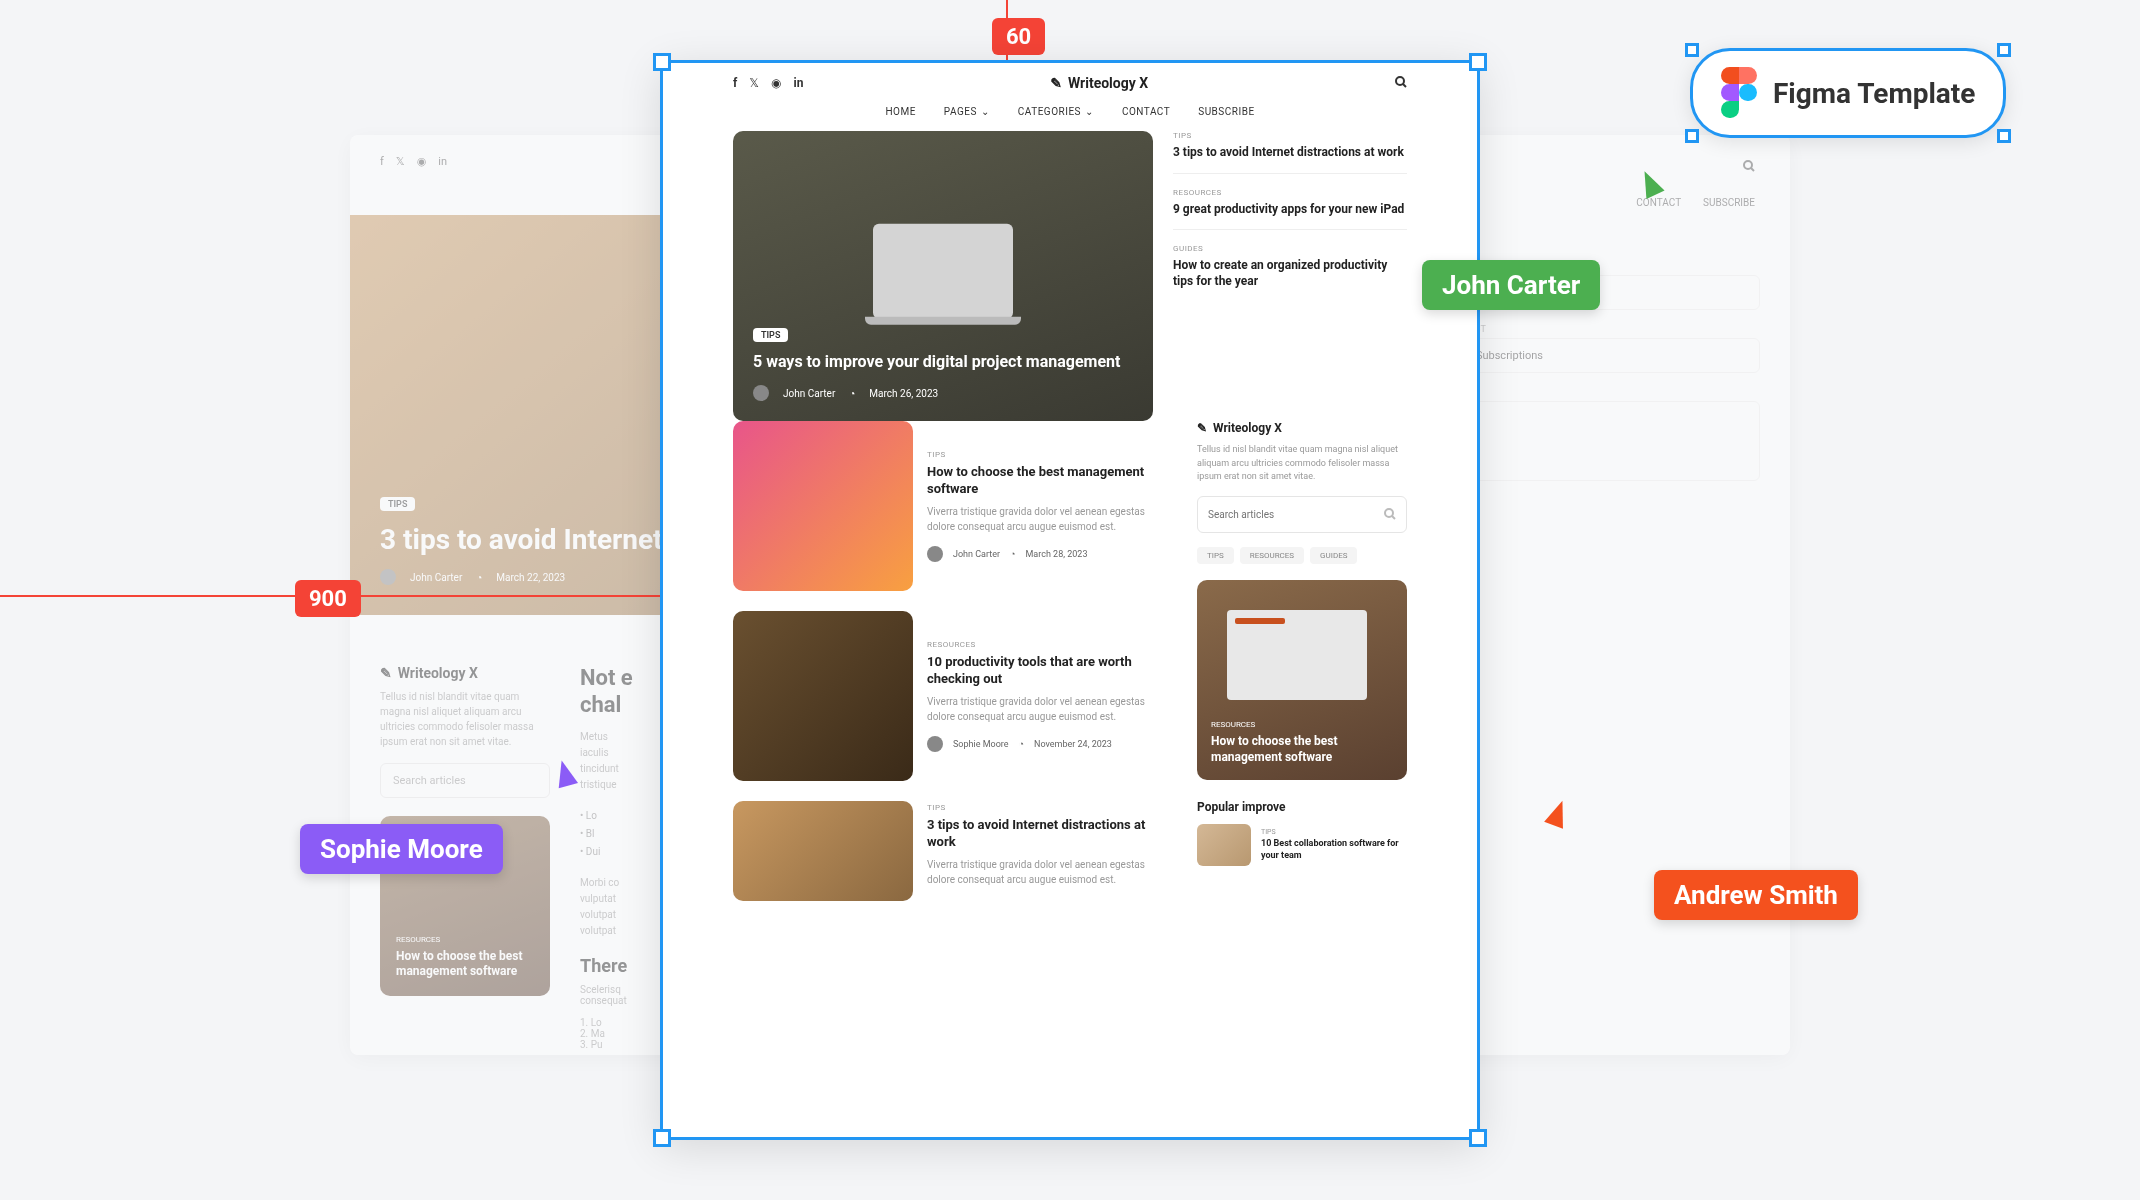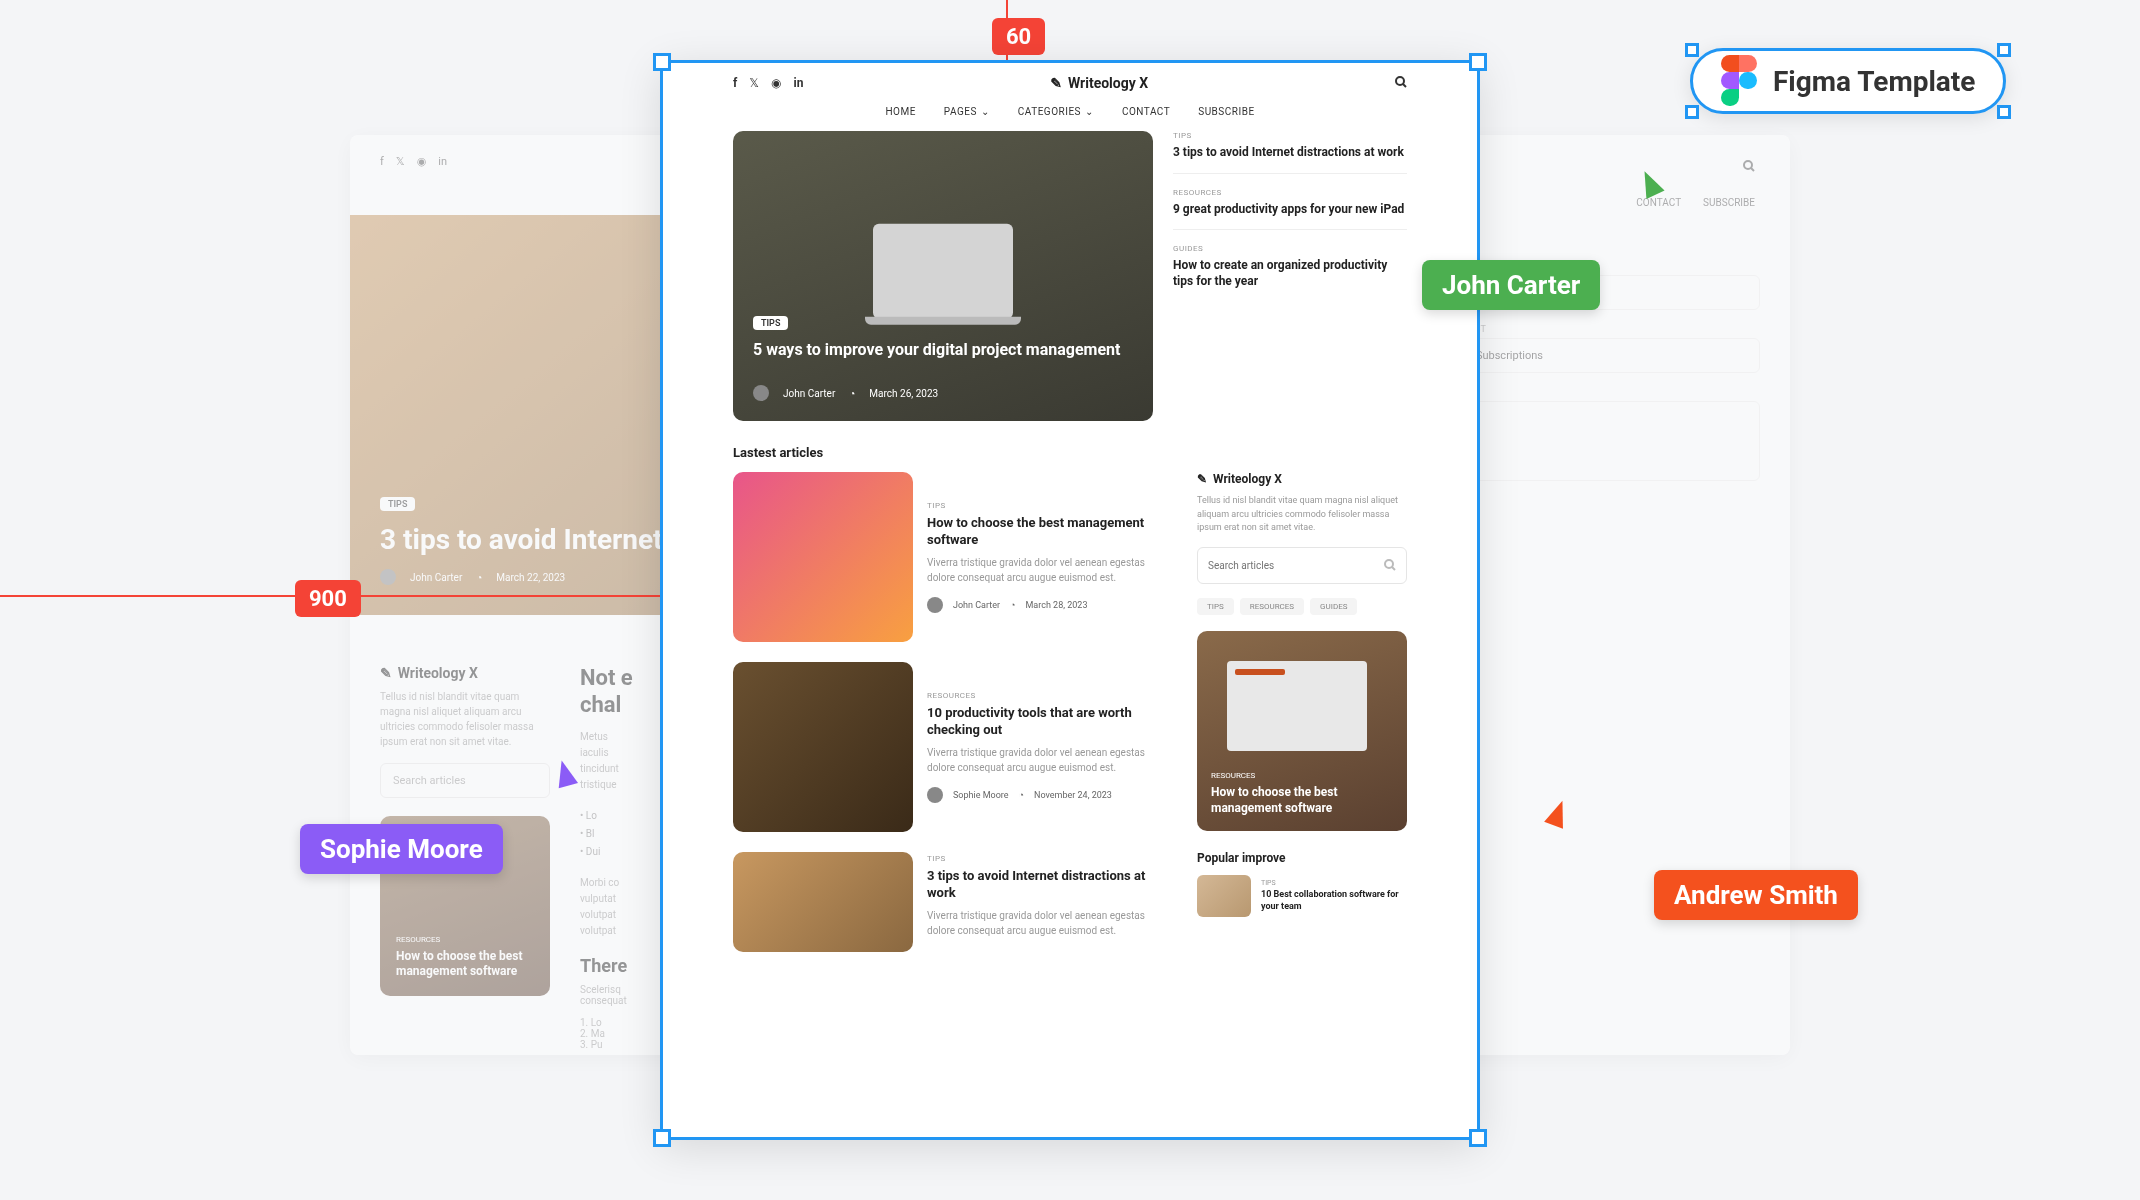--- a/index.html
+++ b/index.html
@@ -16,39 +16,39 @@
 .badge.b60{left:992px;top:18px;background:#f44336}
 .badge.b800{left:295px;top:580px;background:#f44336}
 .collab{position:absolute;padding:10px 20px;border-radius:8px;font-weight:700;font-size:26px;color:#fff;box-shadow:0 4px 12px rgba(0,0,0,0.15)}
 .collab.sophie{left:300px;top:824px;background:#8b5cf6}
 .collab.john{left:1422px;top:260px;background:#4caf50}
 .collab.andrew{left:1654px;top:870px;background:#f4511e}
 .cursor{position:absolute;width:0;height:0}
 .cursor.purple{left:555px;top:760px;border-left:10px solid transparent;border-right:10px solid transparent;border-bottom:26px solid #8b5cf6;transform:rotate(-15deg)}
 .cursor.green{left:1640px;top:170px;border-left:10px solid transparent;border-right:10px solid transparent;border-bottom:26px solid #4caf50;transform:rotate(-25deg)}
 .cursor.orange{left:1548px;top:800px;border-left:10px solid transparent;border-right:10px solid transparent;border-bottom:26px solid #f4511e;transform:rotate(20deg)}
-.figma-box{position:absolute;left:1690px;top:48px;background:#fff;border:3px solid #2196f3;border-radius:40px;padding:4px 28px;display:flex;align-items:center;gap:16px;box-shadow:0 4px 20px rgba(0,0,0,0.1)}
+.figma-box{position:absolute;left:1690px;top:48px;background:#fff;border:3px solid #2196f3;border-radius:40px;padding:16px 28px;display:flex;align-items:center;gap:16px;box-shadow:0 4px 20px rgba(0,0,0,0.1)}
 .figma-box .fh{position:absolute;width:14px;height:14px;background:#fff;border:3px solid #2196f3}
 .figma-box .fh.tl{left:-8px;top:-8px}.figma-box .fh.tr{right:-8px;top:-8px}.figma-box .fh.bl{left:-8px;bottom:-8px}.figma-box .fh.br{right:-8px;bottom:-8px}
 .figma-logo{width:36px;height:52px;display:flex;flex-direction:column}
 .figma-logo .row{display:flex;height:17px}
 .figma-logo .seg{width:18px;height:17px}
 .figma-label{font-size:28px;font-weight:700;color:#333}
 
 .mf-head{display:flex;align-items:center;justify-content:space-between;padding:10px 70px}
 .socials{display:flex;gap:12px;color:#333;font-size:12px}
 .logo{display:flex;align-items:center;gap:6px;font-weight:700;font-size:14px;color:#222}
 .nav{display:flex;justify-content:center;gap:28px;font-size:10px;color:#333;padding:4px 0 14px;letter-spacing:0.5px}
 .nav span{display:flex;align-items:center;gap:4px}
 .hero{display:flex;gap:20px;padding:0 70px}
 .hero-img{width:420px;height:290px;border-radius:10px;background:linear-gradient(160deg,#5a5a4a,#3a3a32);position:relative;overflow:hidden;color:#fff;padding:20px;display:flex;flex-direction:column;justify-content:flex-end}
 .hero-img .laptop{position:absolute;left:50%;top:50%;transform:translate(-50%,-55%);width:140px;height:95px;background:#d4d4d4;border-radius:6px}
 .hero-img .laptop::after{content:"";position:absolute;left:-8px;bottom:-6px;width:156px;height:8px;background:#bbb;border-radius:0 0 6px 6px}
 .pill{background:#fff;color:#333;padding:2px 8px;border-radius:4px;font-size:9px;font-weight:600;width:fit-content;margin-bottom:10px}
-.hero-title{font-size:16px;font-weight:700;line-height:1.3;margin-bottom:24px}
+.hero-title{font-size:16px;font-weight:700;line-height:1.3;margin-bottom:12px}
 .meta{display:flex;align-items:center;gap:14px;font-size:10px}
 .avatar{width:16px;height:16px;border-radius:50%;background:#888}
 .hero-side{flex:1;display:flex;flex-direction:column;gap:14px}
 .side-item{border-bottom:1px solid #eee;padding-bottom:12px}
 .side-cat{font-size:8px;color:#999;letter-spacing:0.5px;margin-bottom:5px}
 .side-title{font-size:12px;font-weight:700;color:#222;line-height:1.3}
 .sec-title{font-size:13px;font-weight:700;color:#222;padding:24px 70px 12px}
 .lower{display:flex;gap:28px;padding:0 70px}
 .articles{flex:1;display:flex;flex-direction:column;gap:20px}
 .art{display:flex;gap:14px}
@@ -264,23 +264,20 @@
         <div class="side-cat">RESOURCES</div>
         <div class="side-title">9 great productivity apps for your new iPad</div>
       </div>
       <div class="side-item" style="border:none">
         <div class="side-cat">GUIDES</div>
         <div class="side-title">How to create an organized productivity tips for the year</div>
       </div>
     </div>
   </div>
 
-  <div style="display:flex">
-    <div class="sec-title">Lastest articles</div>
-  </div>
 
   <div class="lower">
     <div class="articles">
       <div class="art">
         <div class="art-img" style="background:linear-gradient(135deg,#e8558a,#f8a040)"></div>
         <div class="art-body">
           <div class="art-cat">TIPS</div>
           <div class="art-title">How to choose the best management software</div>
           <div class="art-desc">Viverra tristique gravida dolor vel aenean egestas dolore consequat arcu augue euismod est.</div>
           <div class="art-meta">

